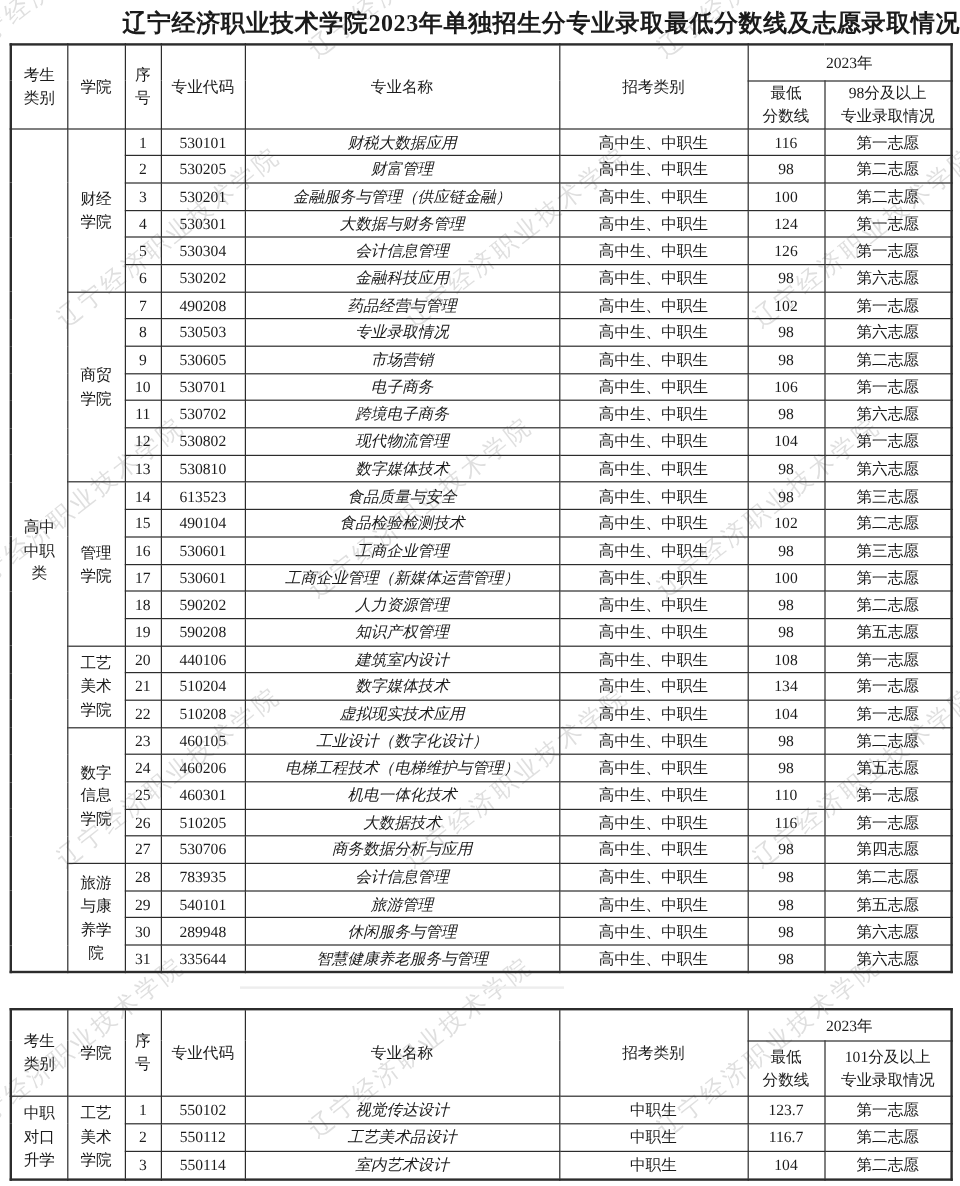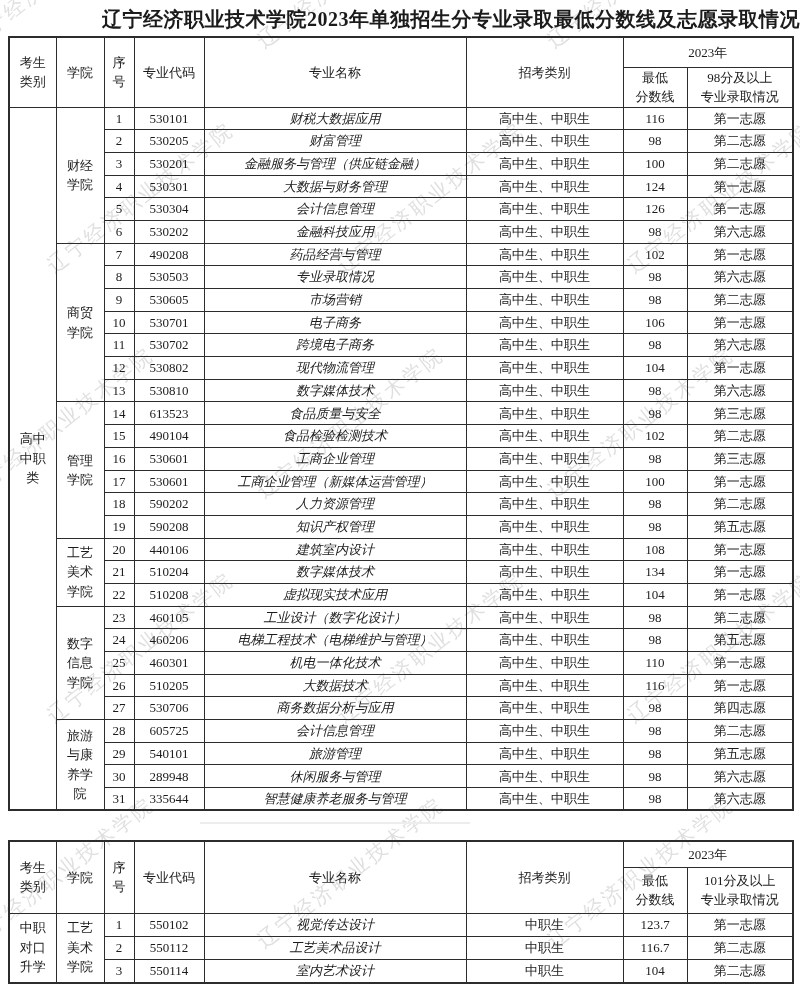--- a/index.html
+++ b/index.html
@@ -316,21 +316,21 @@
           <td>27</td>
           <td>530706</td>
           <td class="major-cell">商务数据分析与应用</td>
           <td>高中生、中职生</td>
           <td>98</td>
           <td>第四志愿</td>
         </tr>
         <tr>
           <td class="college-cell" rowspan="4">旅游<br>与康<br>养学<br>院</td>
           <td>28</td>
-          <td>605725</td>
+          <td>783935</td>
           <td class="major-cell">会计信息管理</td>
           <td>高中生、中职生</td>
           <td>98</td>
           <td>第二志愿</td>
         </tr>
         <tr>
           <td>29</td>
           <td>540101</td>
           <td class="major-cell">旅游管理</td>
           <td>高中生、中职生</td>

